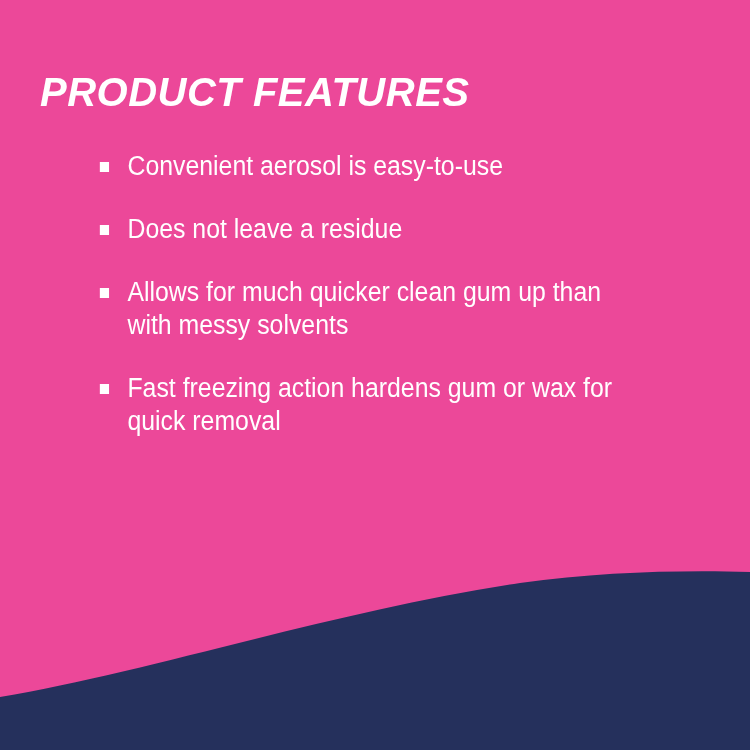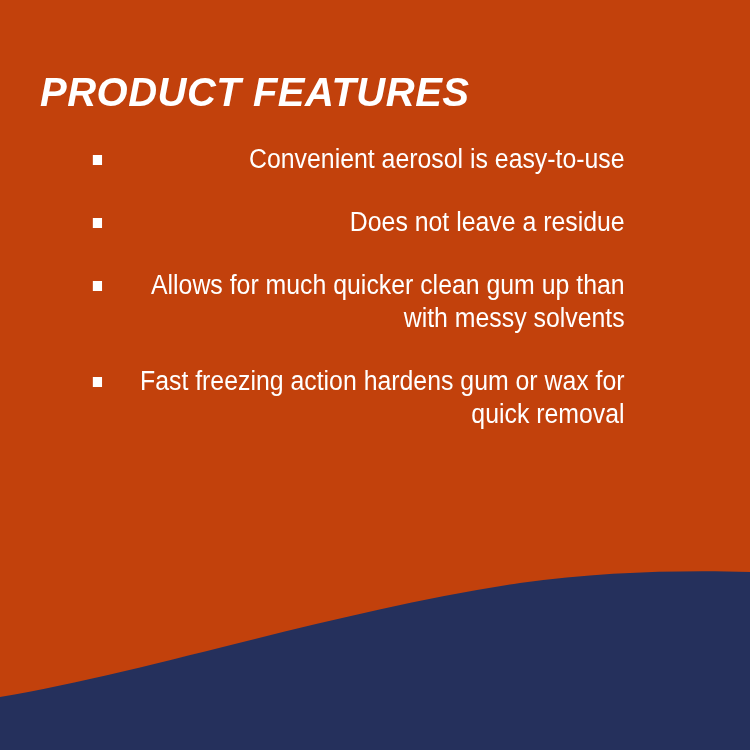--- a/index.html
+++ b/index.html
@@ -40,21 +40,21 @@
     color: #ffffff;
     white-space: nowrap;
   }
 
   
   .feature-list {
     position: absolute;
     left: 86px;
     top: 138px;
     width: 580px;
-    margin: 5px;
+    margin: 12px;
     padding: 0;
     list-style: none;
   }
   .feature-item {
     position: relative;
     padding-left: 32px;
     margin-bottom: 30px;
     color: #ffffff;
     font-size: 27px;
     line-height: 33px;
@@ -89,21 +89,21 @@
   }
   .betco-logo svg {
     display: block;
     width: 250px;
     height: 62px;
   }
 </style>
 </head>
 <body>
 
-<div id="canvas" style="background: #c2410c; text-align: right;">
+<div id="canvas" style="background: #ec4899;">
 
   <svg class="footer-curve" viewBox="0 0 750 750" preserveAspectRatio="none" xmlns="http://www.w3.org/2000/svg">
     <path id="footer-path" d="M 0,697 C 150,672 330,612 520,583 C 600,572 680,570 750,572 L 750,750 L 0,750 Z" fill="#25305C"></path>
   </svg>
 
   <div class="headline">PRODUCT FEATURES</div>
 
   <ul class="feature-list">
     <li class="feature-item">
       <span class="bullet-square"></span>

